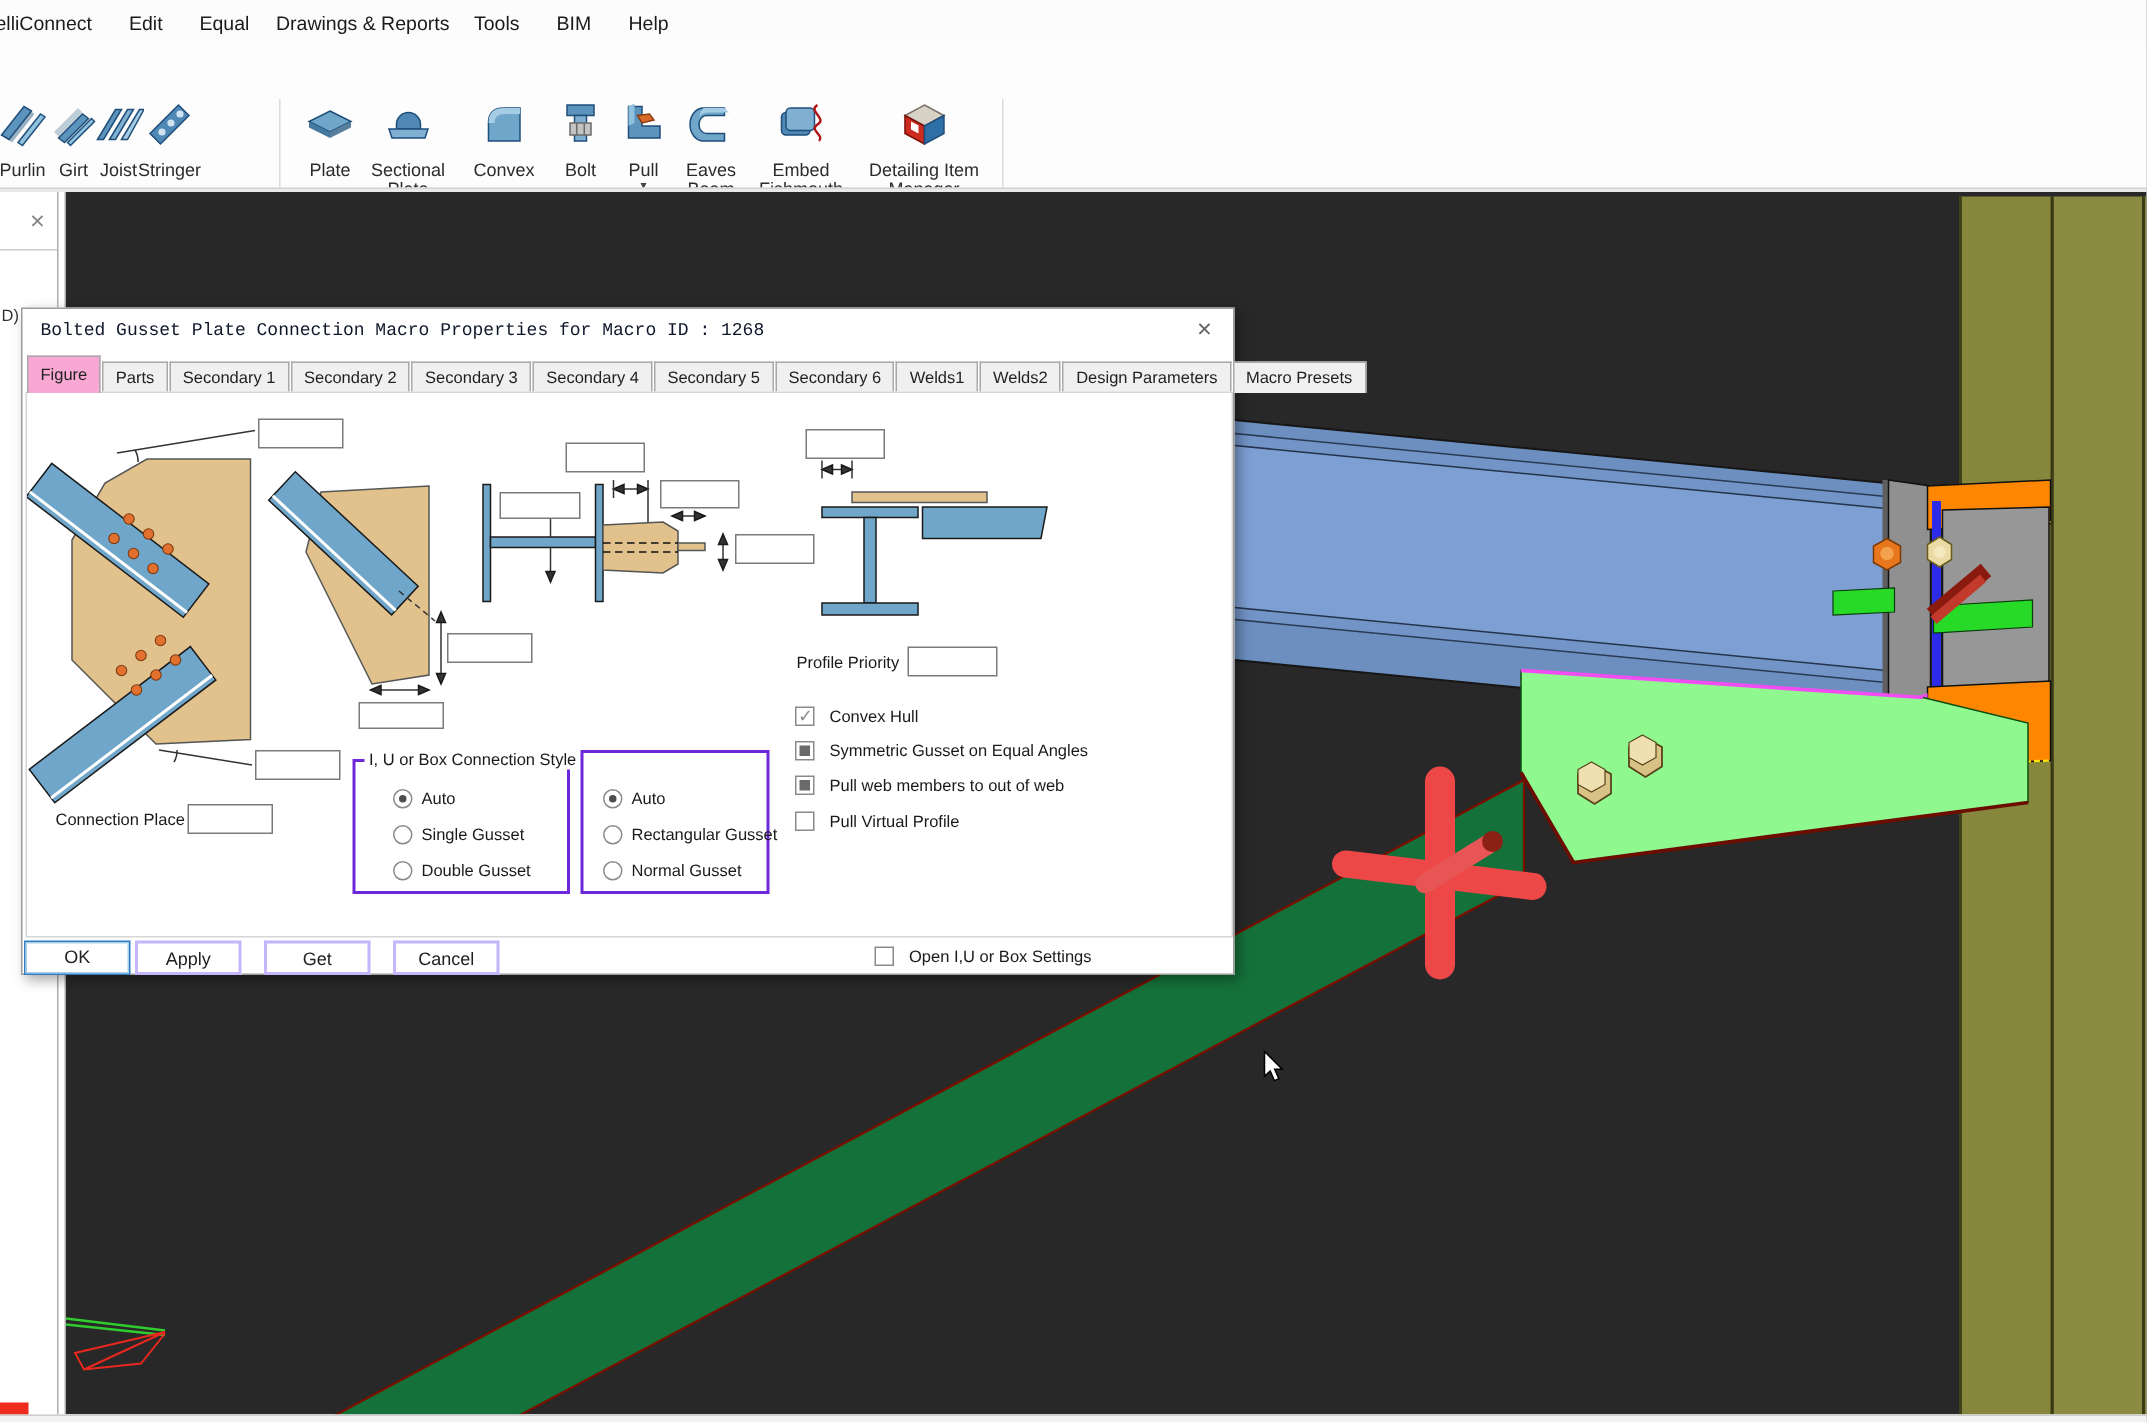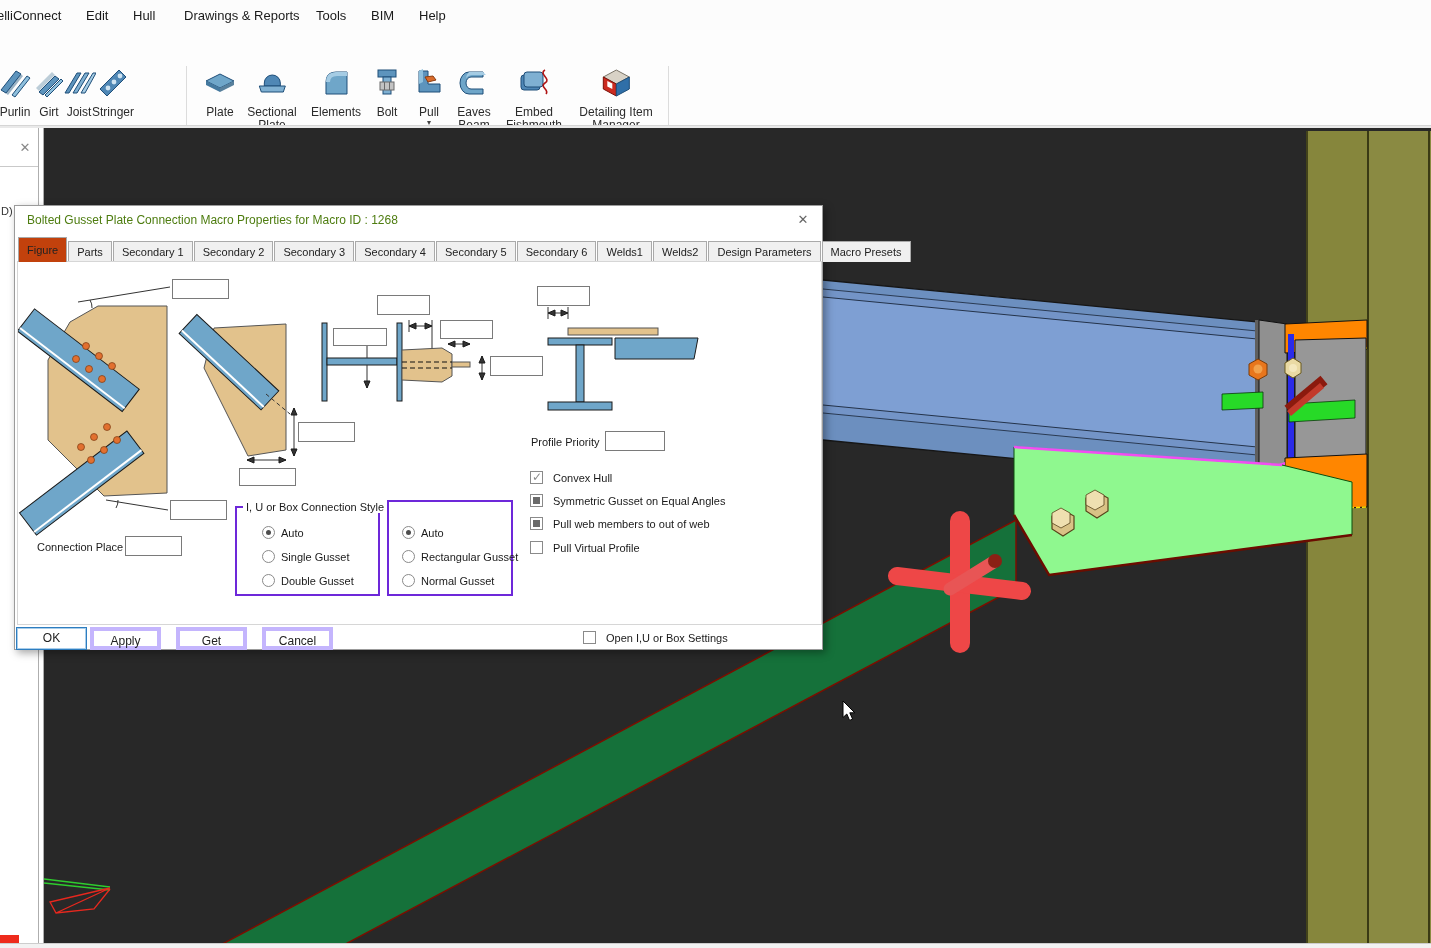--- a/index.html
+++ b/index.html
@@ -24,49 +24,49 @@
   
   #sidebar { position:absolute; left:0; top:128px; width:38px; height:815px; background:#ffffff; }
   #sidebar-close { position:absolute; left:16px; top:139px; width:18px; height:18px; font-size:13px; color:#888; text-align:center; line-height:18px; cursor:default; }
   #sidebar-line { position:absolute; left:0; top:166px; width:38px; height:1px; background:#c9c9c9; }
   #sidebar-frag { position:absolute; left:1px; top:205px; font-size:11px; color:#333; }
   #sidebar-divider { position:absolute; left:38px; top:128px; width:6px; height:815px; background:#fff; border-left:1px solid #aeaeae; border-right:1px solid #aeaeae; }
   #red-swatch { position:absolute; left:0; top:935px; width:19px; height:13px; background:#ee2b1c; }
 
   
   #dialog { position:absolute; left:14px; top:205px; width:809px; height:445px; background:#fff; border:1px solid #9b9b9b; box-shadow:3px 3px 8px rgba(0,0,0,.35); font-size:11px; color:#1a1a1a; }
-  #dlg-title { position:absolute; left:12px; top:7px; font-size:12px; color:#4d7c0f; }
+  #dlg-title { position:absolute; left:12px; top:7px; font-size:12px; color:#0f172a;font-family:Liberation Mono, monospace; }
   #dlg-close { position:absolute; right:10px; top:5px; width:18px; height:18px; text-align:center; line-height:18px; font-size:13px; color:#666; cursor:default; }
   #tabrow { position:absolute; left:3px; top:30px; height:26px; display:flex; align-items:flex-end; }
   .tab { height:21px; line-height:20px; padding:0 8px; border:1px solid #a9a9a9; border-bottom:none; background:#f0f0f0; margin-right:1px; font-size:11px; color:#222; white-space:nowrap; cursor:default; }
-  .tab.active { height:25px; line-height:24px; background:#c2410c; position:relative; z-index:2; }
+  .tab.active { height:25px; line-height:24px; background:#f9a8d4; position:relative; z-index:2; }
   #dlg-content { position:absolute; left:2px; top:55px; width:805px; height:364px; background:#fff; border:1px solid #d6d6d6; }
   #diagram-svg { position:absolute; left:0; top:0; }
   .dim-input { position:absolute; width:57px; height:20px; border:1px solid #7a7a7a; background:#fff; font-size:11px; padding:0 2px; }
   .lbl { position:absolute; font-size:11px; color:#1a1a1a; white-space:nowrap; }
   .cbx-row { position:absolute; display:flex; align-items:center; gap:10px; }
   .cbx { width:13px; height:13px; border:1px solid #8a8a8a; background:#fff; position:relative; flex:0 0 13px; }
   .cbx[data-state="checked"]::after { content:"✓"; position:absolute; left:1px; top:-2px; font-size:12px; color:#8a8a8a; }
   .cbx[data-state="indeterminate"]::after { content:""; position:absolute; left:2px; top:2px; width:7px; height:7px; background:#6a6a6a; }
   .cbx-label { font-size:11px; color:#1a1a1a; white-space:nowrap; }
   .groupbox { position:absolute; border:2px solid #6d28d9; }
   .groupbox .gtitle { position:absolute; left:6px; top:-7px; background:#fff; padding:0 3px; font-size:11px; color:#1a1a1a; white-space:nowrap; }
   .radio-row { position:absolute; display:flex; align-items:center; gap:6px; }
   .rad { width:13px; height:13px; border:1px solid #8a8a8a; border-radius:50%; background:#fff; position:relative; flex:0 0 13px; }
   .rad[data-selected="true"]::after { content:""; position:absolute; left:3px; top:3px; width:5px; height:5px; border-radius:50%; background:#4d4d4d; }
-  .dlg-btn { position:absolute; top:421px; width:71px; height:23px; background:#fff; border:4px solid #c4b5fd; font-size:12px; color:#222; text-align:center; line-height:21px; cursor:default; }
+  .dlg-btn { position:absolute; top:421px; width:71px; height:23px; background:#fff; border:2px solid #c4b5fd; font-size:12px; color:#222; text-align:center; line-height:21px; cursor:default; }
   .dlg-btn.default { border:1px solid #2d7dc0; box-shadow:inset 0 0 0 1px #a8cdea; }
 </style>
 </head>
 <body>
 
 <div id="menubar">
   <span class="menu-item" style="left:-3px">elliConnect</span>
   <span class="menu-item" style="left:86px">Edit</span>
-  <span class="menu-item" style="left:133px">Hull</span>
+  <span class="menu-item" style="left:133px">Equal</span>
   <span class="menu-item" style="left:184px">Drawings &amp; Reports</span>
   <span class="menu-item" style="left:316px">Tools</span>
   <span class="menu-item" style="left:371px">BIM</span>
   <span class="menu-item" style="left:419px">Help</span>
 </div>
 
 <div id="ribbon">
   <div class="ribbon-item" style="left:15px">
     <svg width="34" height="34" viewBox="0 0 34 34">
       <path d="M6 26 L21 7 l4 3 -15 19 z" fill="#9ab2c4"></path>
@@ -116,21 +116,21 @@
       <path d="M4 20 H30 L28 26 H6 Z" fill="#7fb0d2" stroke="#1e4e79" stroke-width="1"></path>
       </svg>
     <div class="rlabel">Sectional
 Plate</div>
   </div>
   <div class="ribbon-item" style="left:336px">
     <svg width="34" height="34" viewBox="0 0 34 34">
       <path d="M7 28 V16 Q7 6 17 6 H28 V28 Z" fill="#6fa6c9" stroke="#1e4e79" stroke-width="1"></path>
       <path d="M7 16 Q7 6 17 6 H28 V10 H18 Q11 10 11 16 Z" fill="#a5cce4"></path>
       </svg>
-    <div class="rlabel">Elements</div>
+    <div class="rlabel">Convex</div>
   </div>
   <div class="ribbon-item" style="left:387px">
     <svg width="34" height="34" viewBox="0 0 34 34">
       <rect x="8" y="4" width="18" height="7" fill="#5d94bd" stroke="#1e4e79" stroke-width="1"></rect>
       <rect x="13" y="11" width="8" height="17" fill="#7fb0d2" stroke="#1e4e79" stroke-width="1"></rect>
       <rect x="10" y="16" width="14" height="8" fill="#c3c3c3" stroke="#6a6a6a" stroke-width="1"></rect>
       <line x1="14.5" y1="16" x2="14.5" y2="24" stroke="#6a6a6a"></line>
         <line x1="19.5" y1="16" x2="19.5" y2="24" stroke="#6a6a6a"></line>
       </svg>
     <div class="rlabel">Bolt</div>

